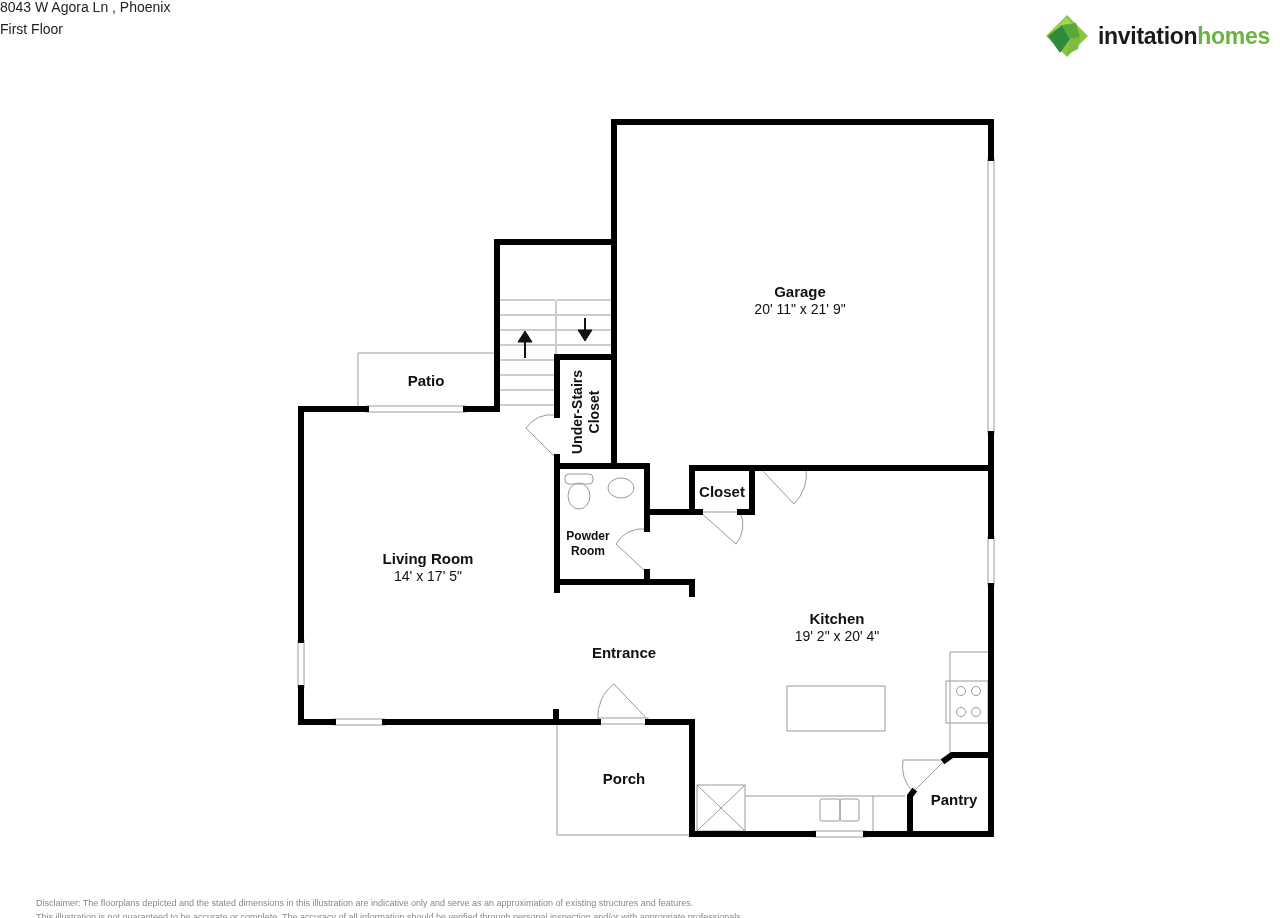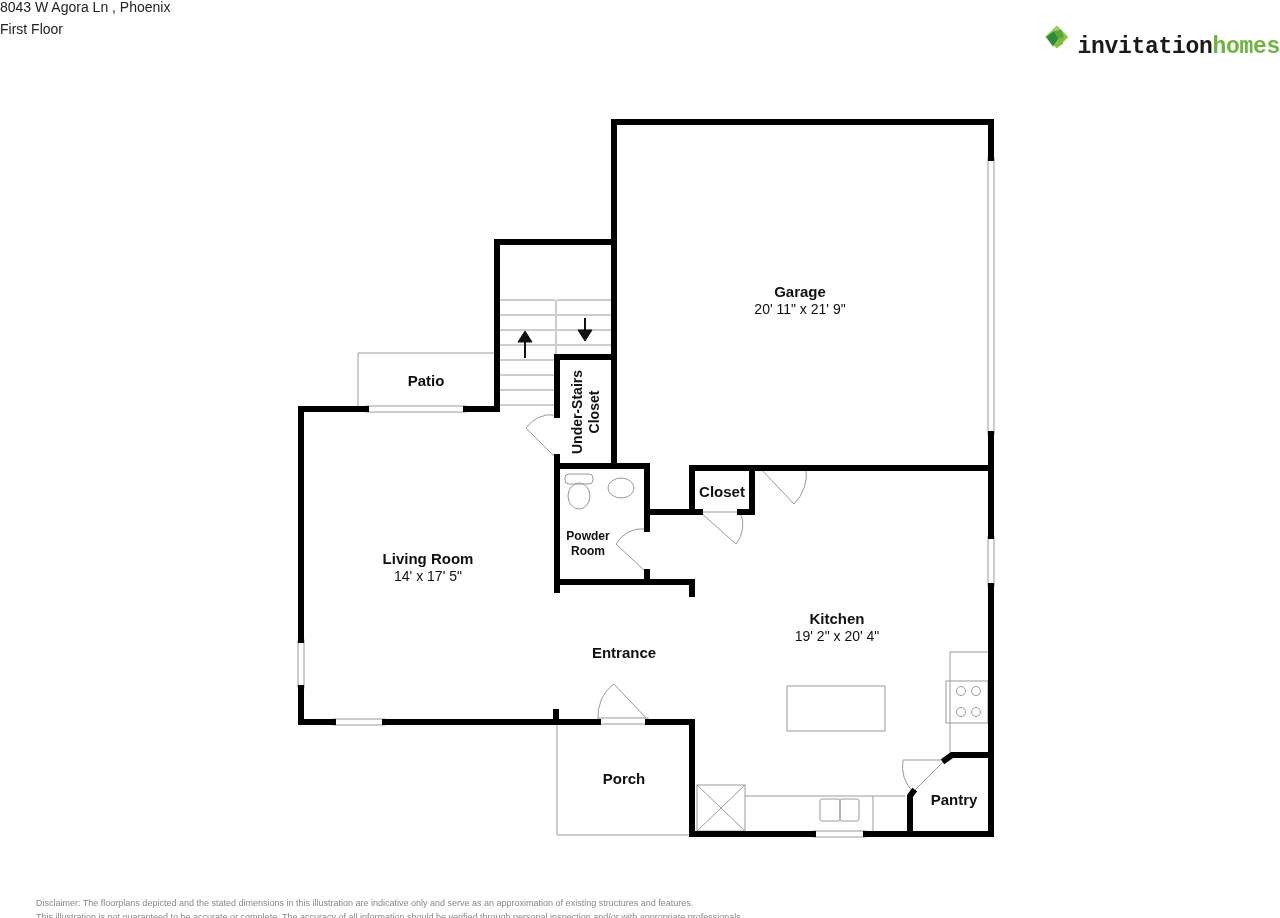--- a/index.html
+++ b/index.html
@@ -1,18 +1,18 @@
 <!DOCTYPE html>
 <html><head>
 <meta charset="utf-8">
 <style>
   html, body { margin: 0; padding: 0; background: #ffffff; }
   body { width: 1280px; height: 918px; position: relative; overflow: hidden; font-family: "Liberation Sans", sans-serif; }
   .hdr { position: absolute; left: 0; font-size: 14px; color: #222; line-height: 18px; }
-  .logo { position: absolute; left: 1044px; top: 12px; width: 236px; height: 48px; display: flex; align-items: flex-end; font-family: Liberation Mono, monospace; }
+  .logo { position: absolute; left: 1044px; top: 12px; width: 236px; height: 48px; display: flex; align-items: center; }
   .logo-text { font-size: 23px; font-weight: bold; margin-left: 8px; letter-spacing: -0.3px; }
   .logo-text .a { color: #1a1a1a; }
   .logo-text .b { color: #6cb33f; }
   .disc { position: absolute; left: 0; font-size: 9px; color: #888; white-space: nowrap; padding-left: 36px; }
   svg.plan { position: absolute; left: 0; top: 0; }
   .lbl { font-family: "Liberation Sans", sans-serif; fill: #111; }
   .b { font-weight: bold; }
 </style>
 </head>
 <body>

